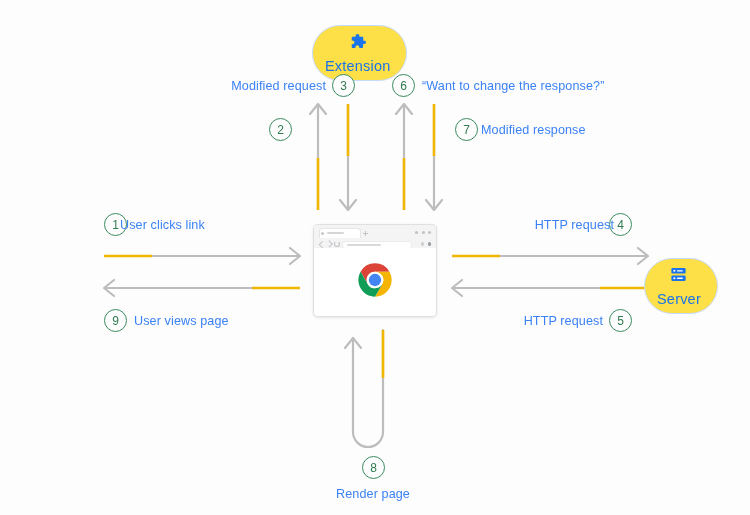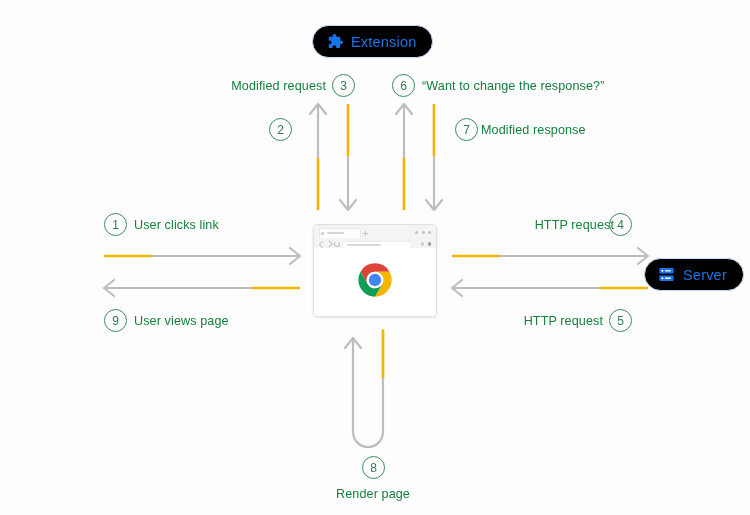--- a/index.html
+++ b/index.html
@@ -9,29 +9,30 @@
     font-family:"Liberation Sans","DejaVu Sans",sans-serif;
     overflow:hidden;
     position:relative;
   }
   #canvas{position:absolute;inset:0;}
 
   
   .pill{
     position:absolute;
     display:flex;align-items:center;gap:7px;
-    background:#000000;
+    background:#fde047;
     border:1.5px solid #c6dafc;
     border-radius:999px;
     padding:6px 16px 6px 12px;
     box-sizing:border-box;
     color:#1a73e8;
     font-size:14.5px;
     letter-spacing:.2px;
     white-space:nowrap;
+    flex-direction:column;
   }
   .pill .lbl{color:#1a73e8;}
   .pill svg{display:block;flex:0 0 auto;}
 
   #extension-pill{left:312px;top:25px;}
   #user-pill{left:8px;top:258px;}
   #server-pill{left:644px;top:258px;}
 
   
   #browser{
@@ -78,21 +79,21 @@
     color:#2f7a50;
     font-size:12px;
     display:flex;align-items:center;justify-content:center;
     background:#fdfdfd;
     box-sizing:border-box;
   }
   
   .lab{
     position:absolute;
     font-size:12.6px;
-    color:#15803d;
+    color:#3b82f6;
     white-space:nowrap;
     letter-spacing:.1px;
   }
   .lab.r{transform:translateX(-100%);}
   .lab.c{transform:translateX(-50%);}
 
   svg.flow{position:absolute;left:0;top:0;width:750px;height:515px;pointer-events:none;}
 </style>
 </head>
 <body>
@@ -221,21 +222,21 @@
   <div class="step" style="left:104px;top:213px;">1</div>
   <div class="step" style="left:269px;top:118px;">2</div>
   <div class="step" style="left:332px;top:74px;">3</div>
   <div class="step" style="left:609px;top:213px;">4</div>
   <div class="step" style="left:609px;top:309px;">5</div>
   <div class="step" style="left:392px;top:74px;">6</div>
   <div class="step" style="left:455px;top:118px;">7</div>
   <div class="step" style="left:362px;top:456px;">8</div>
   <div class="step" style="left:104px;top:309px;">9</div>
 
-  <div class="lab" style="left:134px;top:218px;">User clicks link</div>
+  <div class="lab" style="left:120px;top:218px;">User clicks link</div>
   <div class="lab r" style="left:326px;top:79px;">Modified request</div>
   <div class="lab r" style="left:603px;top:218px;margin-left:11px;">HTTP request</div>
   <div class="lab r" style="left:603px;top:314px;">HTTP request</div>
   <div class="lab" style="left:422px;top:79px;">“Want to change the response?”</div>
   <div class="lab" style="left:481px;top:123px;">Modified response</div>
   <div class="lab c" style="left:373px;top:487px;">Render page</div>
   <div class="lab" style="left:134px;top:314px;">User views page</div>
 
 </div>
 

